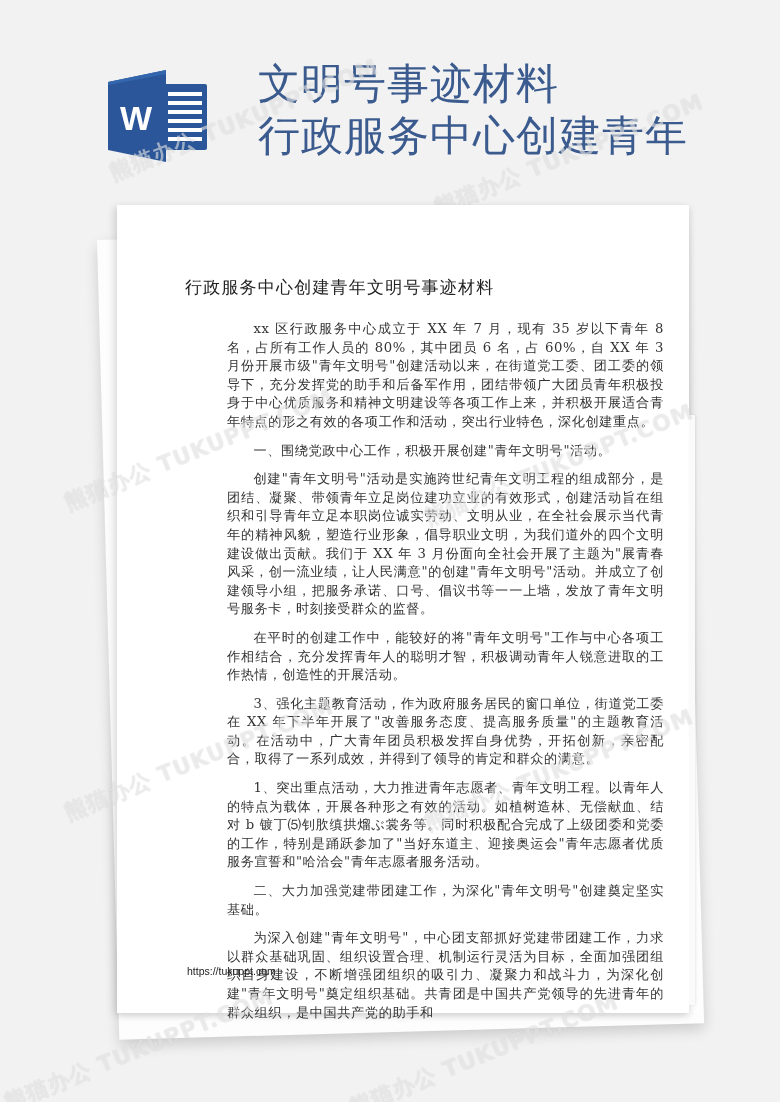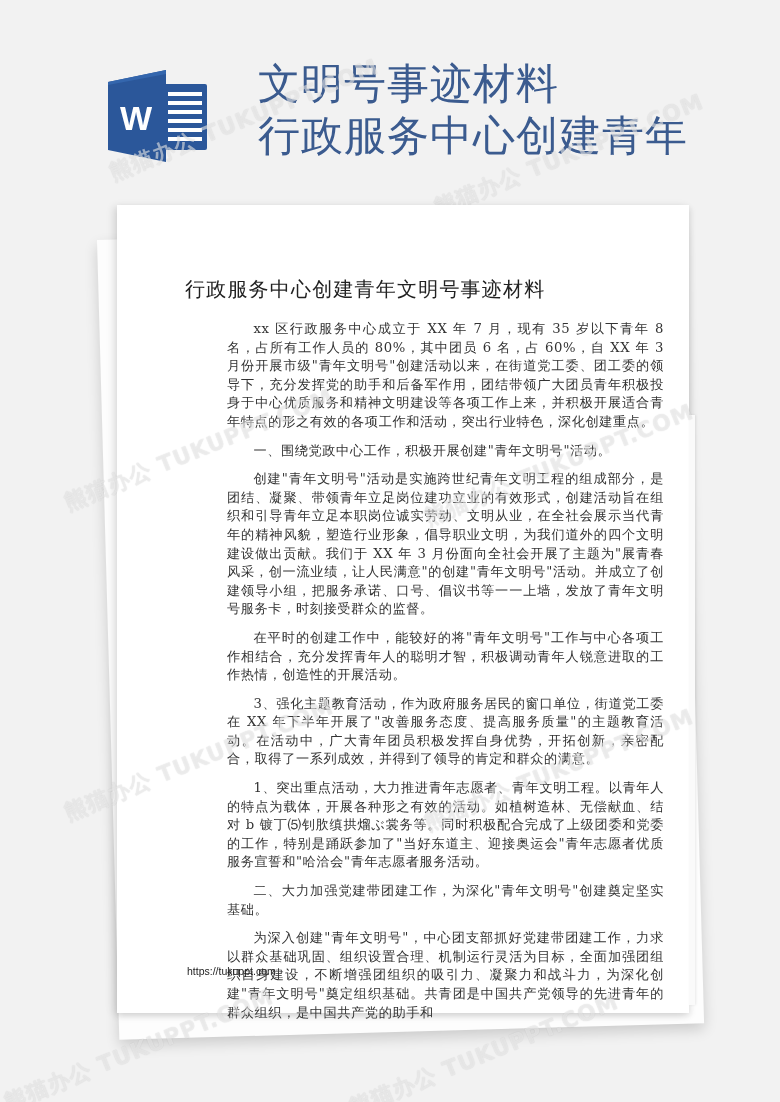--- a/index.html
+++ b/index.html
@@ -59,21 +59,21 @@
       position: absolute;
       right: -6px; top: 210px;
       width: 6px; height: 590px;
       background: #fafafa;
       box-shadow: 1px 0 3px rgba(0,0,0,0.08);
     }
 
     .doc-title {
       position: absolute;
       left: 68px; top: 71px;
-      font-size: 20px;
+      font-size: 17px;
       color: #222;
       letter-spacing: 1.2px;
       white-space: nowrap;
       font-family: "DejaVu Sans", "Liberation Sans", sans-serif;
     }
     .doc-body {
       position: absolute;
       left: 70px; top: 115px;
       width: 437px;
       font-size: 13.2px;

